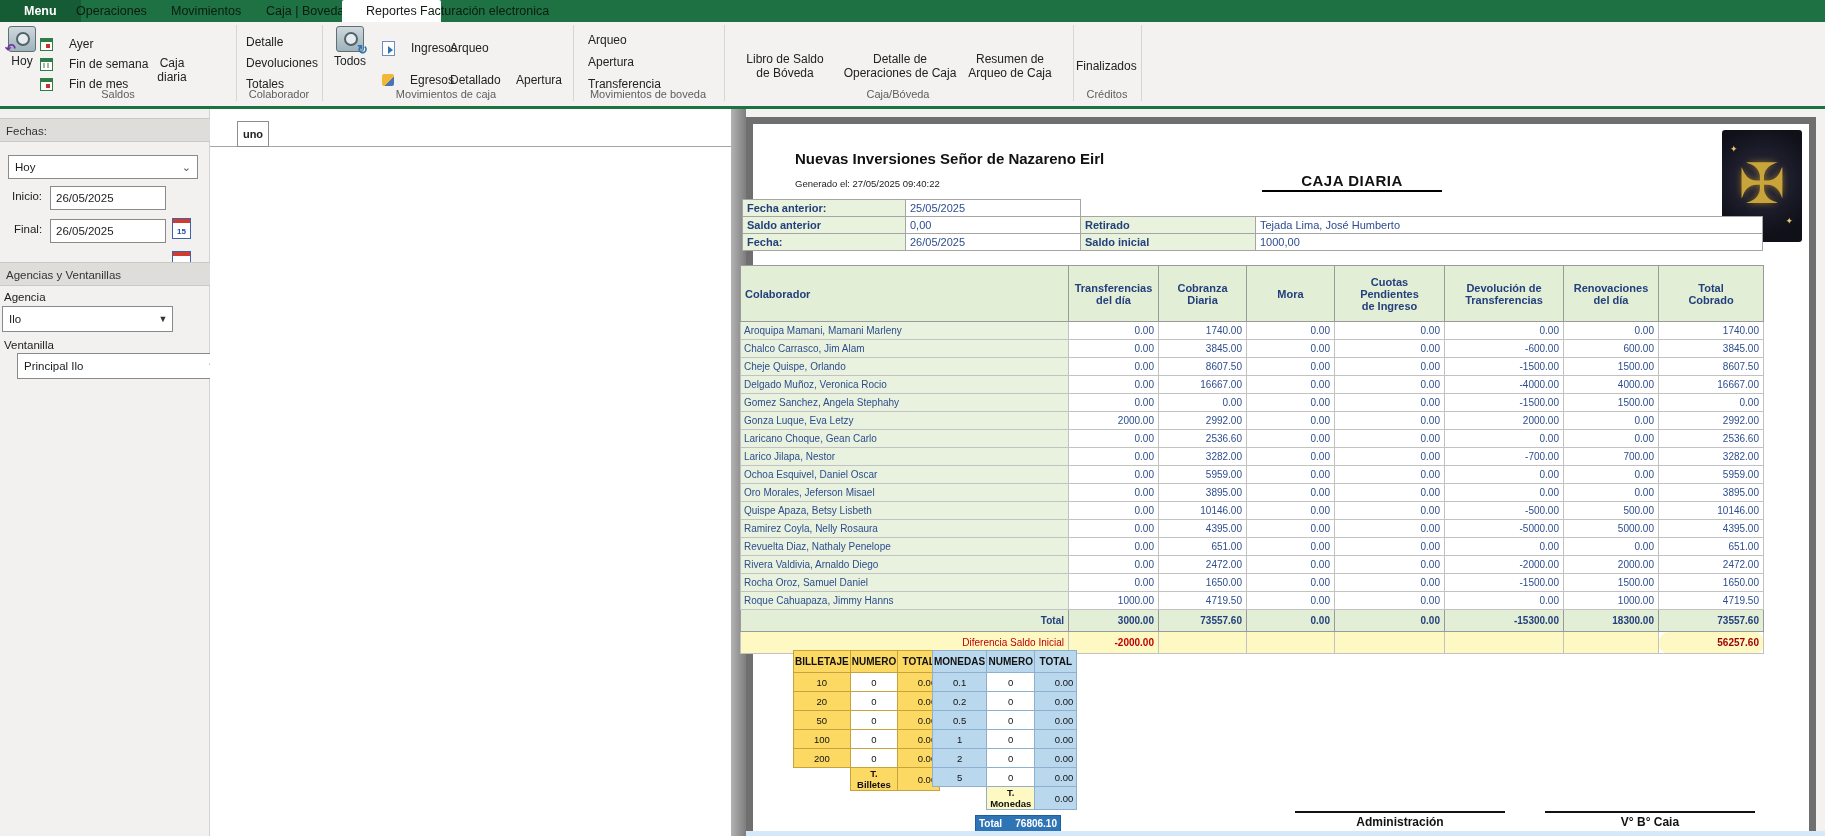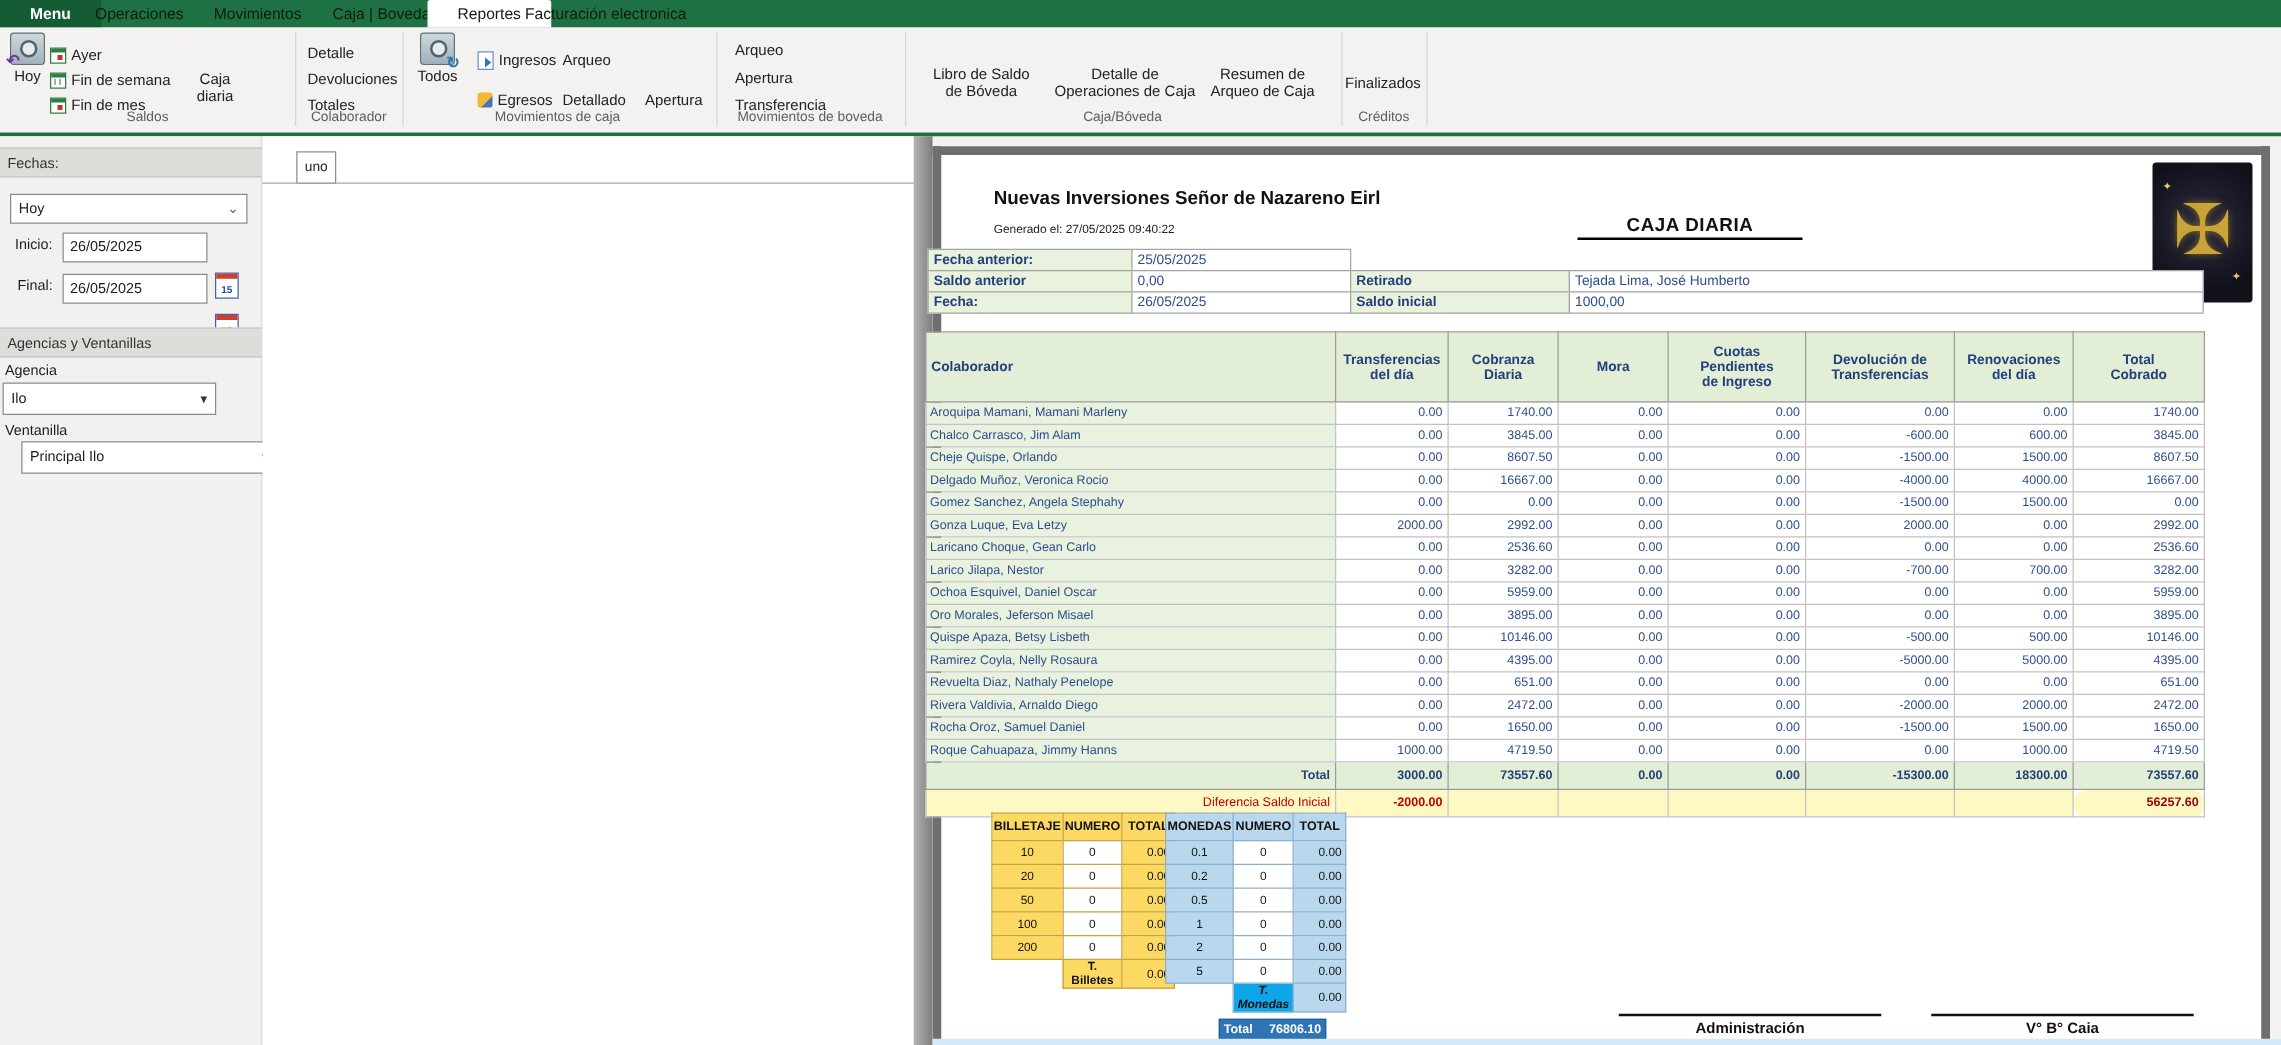--- a/index.html
+++ b/index.html
@@ -9,21 +9,21 @@
   .tabbar{position:absolute;left:0;top:0;width:1825px;height:22px;background:#1e7143;}
   .tabbar .tab{position:absolute;top:0;height:22px;line-height:22px;font-size:12.5px;
                color:#0b1c10;padding:0 24px;white-space:nowrap;cursor:default;}
   .tab-menu{left:0;background:#155c35;color:#fff !important;font-weight:bold;padding:0 12px;}
   .tab-sel{background:#fff;color:#1a1a1a !important;top:1px;height:21px;line-height:21px;
            border-radius:2px 2px 0 0;}
   
   .ribbon{position:absolute;left:0;top:22px;width:1825px;height:84px;background:#f3f2f1;}
   .rsep{position:absolute;top:3px;height:76px;width:1px;background:#d8d6d3;}
   .ritem{position:absolute;font-size:12px;color:#222;white-space:nowrap;height:16px;
-         line-height:16px;cursor:default;display:flex;align-items:center;gap:4px;}
+         line-height:16px;cursor:default;display:flex;align-items:center;gap:16px;}
   .rlabel{position:absolute;top:66px;font-size:11px;color:#5e5e5e;text-align:left;
           transform:translateX(-50%);white-space:nowrap;}
   .bigbtn{position:absolute;top:4px;width:44px;height:62px;text-align:center;cursor:default;}
   .bigbtn .biglabel{font-size:12px;color:#222;margin-top:3px;line-height:13px;}
   .safe-icon{position:relative;width:26px;height:24px;margin:0 auto;border:1px solid #5d7076;
              border-radius:3px;background:linear-gradient(#cfd8dc,#9fb2ba);}
   .safe-icon::before{content:"";position:absolute;left:7px;top:5px;width:10px;height:10px;
              border:2px solid #51646b;border-radius:50%;background:#e6ecef;}
   .swoosh{position:absolute;font-size:13px;font-weight:bold;line-height:12px;}
   .swoosh-purple{color:#7030a0;left:-4px;bottom:-4px;}
@@ -57,21 +57,21 @@
             line-height:22px;padding-left:5px;font-size:11.5px;color:#1c1c1c;}
   .dp-icon{position:absolute;width:19px;height:21px;border:1px solid #3c63a8;background:#fff;
            box-sizing:border-box;font-size:8px;color:#1f4e9c;text-align:center;line-height:26px;
            font-weight:bold;cursor:default;margin-top:30px;}
   .dp-icon::before{content:"";position:absolute;left:0;top:0;right:0;height:4px;background:#d23b2f;}
   
   .content-bg{position:absolute;left:210px;top:109px;width:521px;height:727px;background:#fff;}
   .tabstrip-line{position:absolute;left:210px;top:146px;width:536px;height:1px;background:#a8a6a4;}
   .doc-tab{position:absolute;left:237px;top:121px;width:32px;height:26px;background:#fff;
            border:1px solid #8d8d8d;box-sizing:border-box;font-size:11px;text-align:center;
-           line-height:24px;color:#222;}
+           line-height:24px;color:#222;font-weight:bold;}
   .divider{position:absolute;left:731px;top:109px;width:15px;height:727px;
            background:linear-gradient(90deg,#b3b3b3,#7d7d7d);}
   .page{position:absolute;left:746px;top:117px;width:1070px;height:719px;background:#fff;
         border-left:7px solid #6f6f6f;border-top:7px solid #6f6f6f;border-right:7px solid #6f6f6f;
         box-sizing:border-box;}
   .rep{position:absolute;white-space:nowrap;}
   .company{font-size:15px;font-weight:bold;color:#111;}
   .generado{font-size:9.5px;color:#222;}
   .caja-title{font-size:15px;font-weight:bold;color:#111;border-bottom:2px solid #000;
               padding-bottom:1px;text-align:center;letter-spacing:.5px;}
@@ -106,21 +106,21 @@
   table.mini{position:absolute;border-collapse:collapse;table-layout:fixed;font-size:9.5px;color:#111;}
   table.mini th{font-size:10px;font-weight:bold;height:21px;text-align:center;padding:0 1px;}
   table.mini td{height:18px;text-align:center;padding:0 3px;}
   table.mini td.tot{text-align:right;}
   table.bt th,table.bt td{border:1px solid #c8a23c;}
   table.bt th,table.bt td.den,table.bt td.tot,table.bt td.flab{background:#fbd963;}
   table.bt td.numc{background:#fff;}
   table.mn th,table.mn td{border:1px solid #8fb0cd;}
   table.mn th,table.mn td.den,table.mn td.tot{background:#b9d7ed;}
   table.mn td.numc{background:#fff;}
-  table.mn td.flab{background:#0ea5e9;font-weight:bold;font-style:italic;}
+  table.mn td.flab{background:#fef9c3;font-weight:bold;}
   table.mini td.blank{border:none;background:transparent;}
   table.mini td.flab{font-weight:bold;}
   .grand-bar{position:absolute;left:975px;top:815px;width:86px;height:17px;background:#2f74b5;
              border:1px solid #1f5fa0;box-sizing:border-box;color:#fff;font-size:10px;
              font-weight:bold;line-height:15px;}
   .grand-bar .gl{position:absolute;left:3px;}
   .grand-bar .gv{position:absolute;right:3px;}
   .sig-line{position:absolute;top:811px;width:210px;height:2px;background:#111;}
   .sig-lab{position:absolute;top:815px;width:210px;text-align:center;font-size:12px;
            font-weight:bold;color:#111;}

